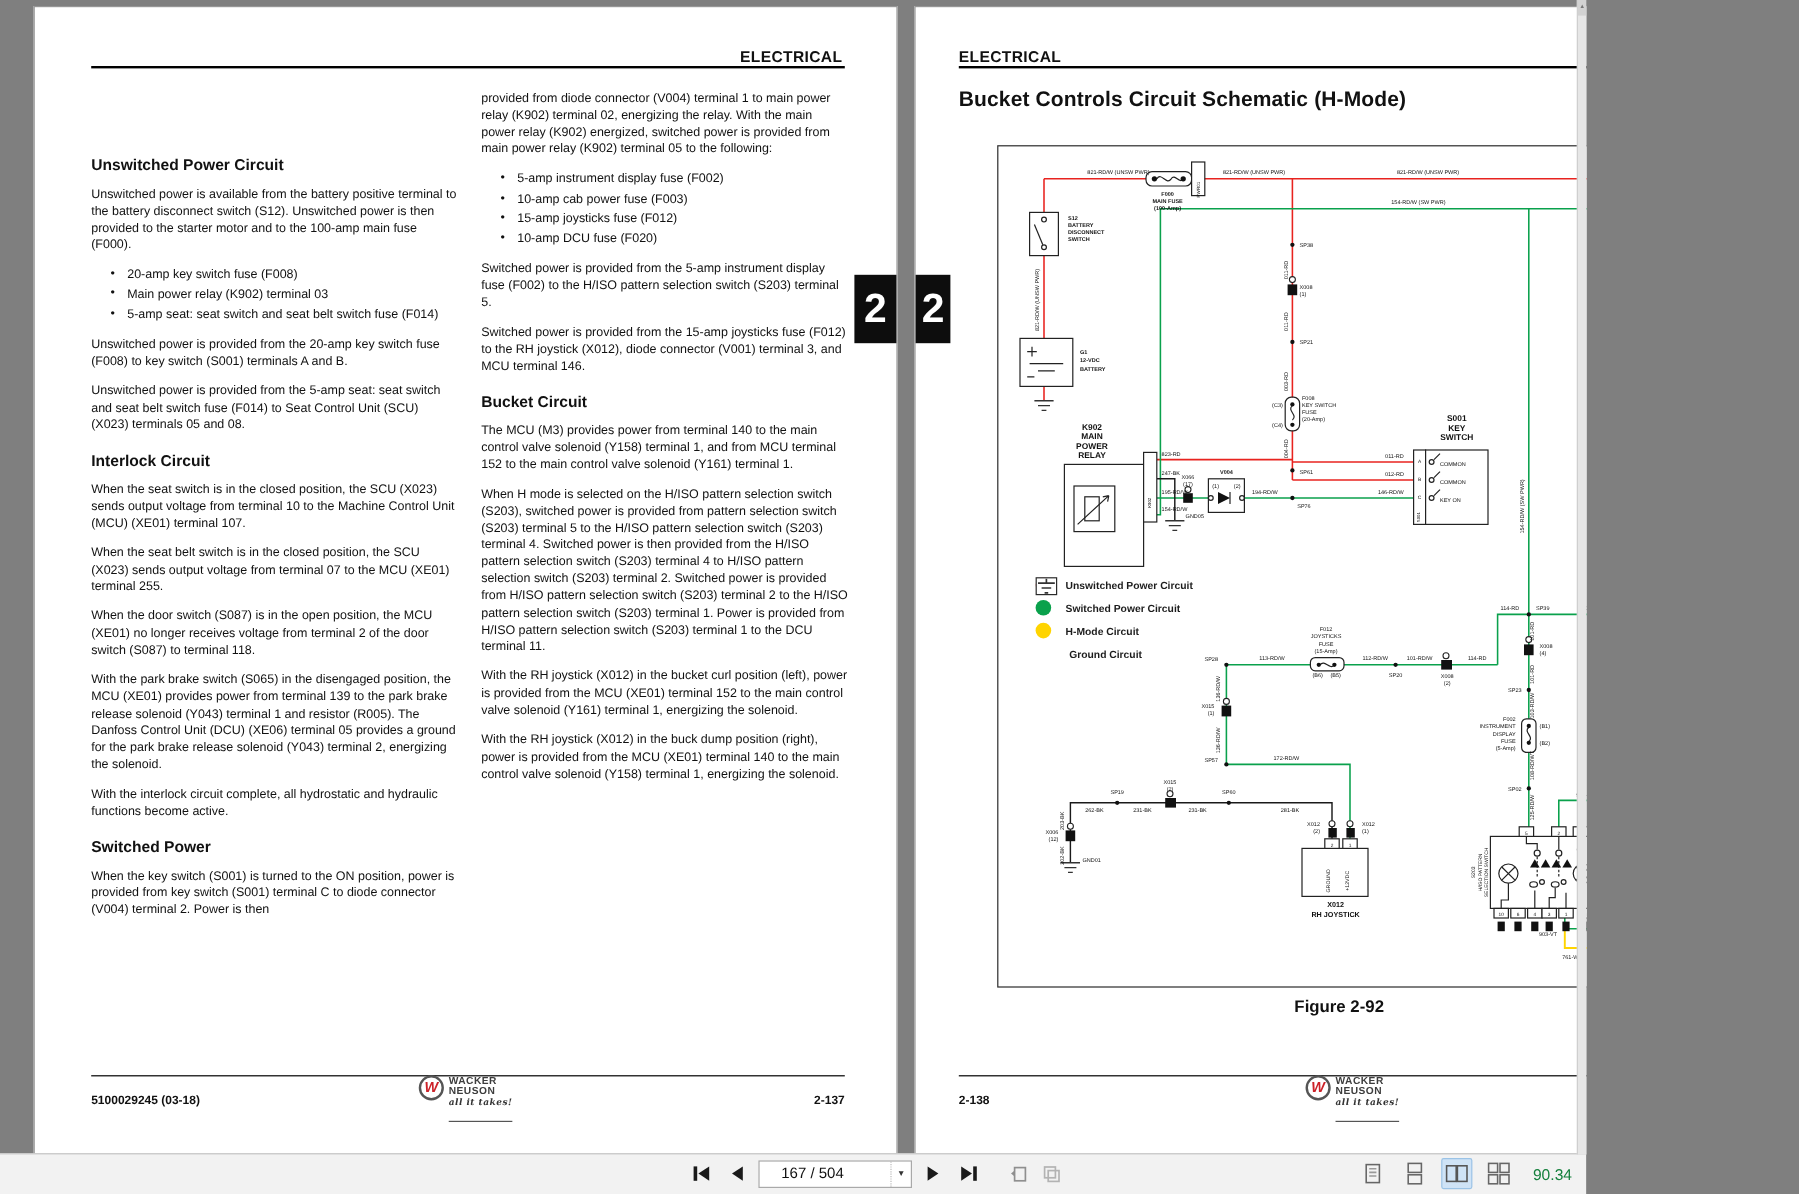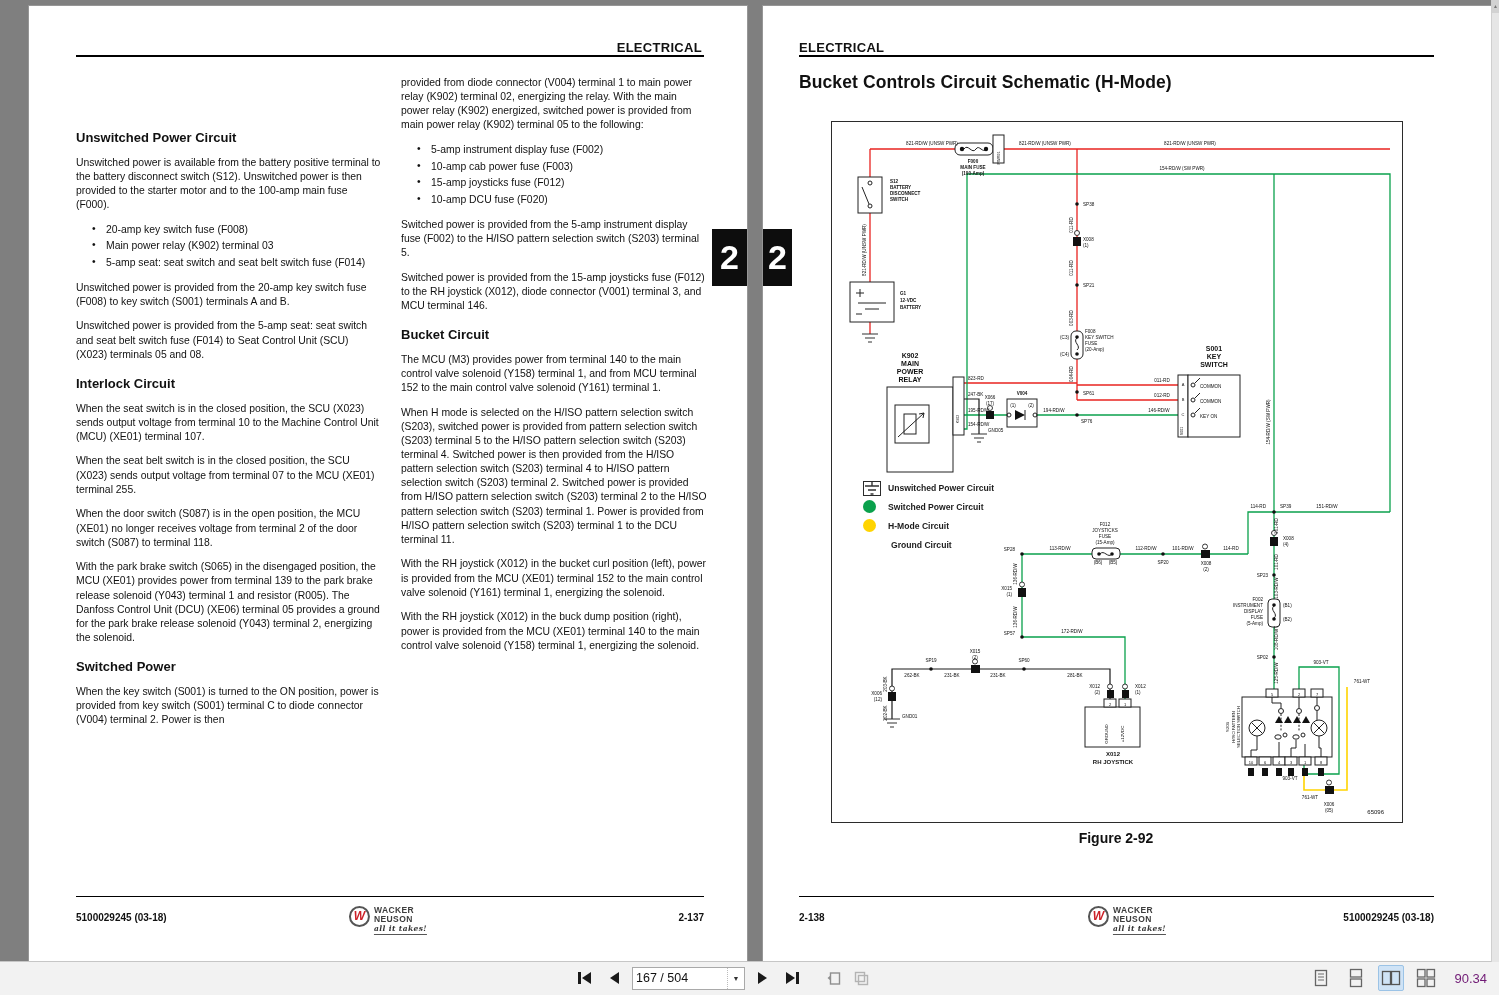--- a/index.html
+++ b/index.html
@@ -1,16 +1,16 @@
 <!DOCTYPE html>
 <html><head>
 <meta charset="utf-8">
 <style>
   html,body{margin:0;padding:0;background:#7f7f7f}
-  #viewer{position:relative;width:1499px;height:995px;background:#7f7f7f;overflow:hidden;
+  #viewer{position:relative;width:1322px;height:995px;background:#7f7f7f;overflow:hidden;
           font-family:"Liberation Sans",sans-serif;color:#111}
   .page{position:absolute;top:5px;height:957px;background:#fff;border:1px solid #969696;box-sizing:border-box}
   #page-left{left:28px;width:720px}
   #page-right{left:762px;width:730px}
 
   .hdr-label{position:absolute;top:34px;font-weight:bold;font-size:13px;letter-spacing:.3px}
   #page-left .hdr-label{right:45px}
   #page-right .hdr-label{left:36px}
   .hdr-rule{position:absolute;top:49px;height:2px;background:#000}
   #page-left .hdr-rule{left:47px;right:43px}
@@ -40,46 +40,46 @@
   #page-right .pg-footer-rule{left:36px;right:57px}
   .pg-footer{position:absolute;bottom:38px;display:flex;justify-content:space-between;
              font-size:10px;font-weight:bold}
   #page-left .pg-footer{left:47px;right:43px}
   #page-right .pg-footer{left:36px;right:57px}
   .brand{position:absolute;left:50%;transform:translateX(-50%);bottom:26px;display:flex;gap:4px;align-items:flex-start}
   .brand-circle{width:17px;height:17px;border:2.5px solid #555;border-radius:50%;background:#fff;
                 color:#cc2229;font-weight:bold;font-style:italic;font-size:12px;line-height:17px;text-align:center}
   .brand-name{font-size:8.5px;line-height:1.08;font-weight:bold;color:#3d3d3d;letter-spacing:.4px}
   .brand-tag{font-family:"DejaVu Serif",serif;font-style:italic;font-size:7.5px;color:#333;
-             text-align:right;margin-top:1px;border-bottom:1px solid #555;padding-bottom:1px}
+             text-align:right;margin-top:1px;border-bottom:1px solid #555;padding-bottom:11px}
 
   .schematic{position:absolute;left:68px;top:115px;width:570px;height:700px}
   .schematic svg{position:absolute;left:0;top:0;border:1.5px solid #2b2b2b;background:#fff;
                  font-family:"Liberation Sans",sans-serif}
   .legend{position:absolute;left:32px;top:360px;display:flex;flex-direction:column;gap:6px}
   .legend-row{display:flex;align-items:center;gap:12px;font-size:8.6px;font-weight:bold;color:#1c1c1c;white-space:nowrap}
   .legend-swatch{width:13px;height:13px;border-radius:50%;flex:0 0 auto}
   .legend-gnd{width:16px;height:13px;flex:0 0 auto}
   .fig-caption{position:absolute;top:824px;left:68px;width:570px;text-align:center;font-size:14px;font-weight:bold}
 
   #toolbar{position:absolute;left:0;right:0;bottom:0;height:33px;background:#f2f2f2;border-top:1px solid #c6c6c6}
   .tb-center{position:absolute;left:572px;top:0;height:32px;display:flex;align-items:center;gap:5px}
   .tb-btn{width:25px;height:24px;display:flex;align-items:center;justify-content:center;gap:1px;cursor:default}
   .tri-l{width:0;height:0;border-top:6px solid transparent;border-bottom:6px solid transparent;border-right:9px solid #1a1a1a}
   .tri-r{width:0;height:0;border-top:6px solid transparent;border-bottom:6px solid transparent;border-left:9px solid #1a1a1a}
   .tb-bar{width:2.5px;height:12px;background:#1a1a1a}
   .page-field{width:108px;height:21px;background:#fff;border:1px solid #a9a9a9;display:flex;align-items:center;
-              font-size:12.5px;padding-left:3px;box-sizing:content-box}
+              font-size:12.5px;padding-left:18px;box-sizing:content-box}
   .pf-caret{margin-left:auto;width:16px;height:100%;display:flex;align-items:center;justify-content:center;
             font-size:7px;color:#333;border-left:1px dotted #bbb}
   .tb-ico{width:22px;height:22px;display:flex;align-items:center;justify-content:center}
   .tb-right{position:absolute;right:12px;top:0;height:32px;display:flex;align-items:center;gap:9px}
   .layout-ico{width:24px;height:24px;display:flex;align-items:center;justify-content:center;border:1px solid transparent;border-radius:2px}
   .layout-ico.selected{background:#cfe3f6;border-color:#9bc3e6}
-  .zoom-text{font-size:13px;color:#701a75;margin-left:6px}
+  .zoom-text{font-size:13px;color:#15803d;margin-left:6px}
 
   #scrollbar{position:absolute;right:0;top:0;width:7px;height:962px;background:#e6e6e6;border-left:1px solid #cfcfcf}
   #scrollbar .sb-arrow{width:7px;height:13px;background:#d2d2d2;font-size:5px;color:#777;text-align:center;line-height:13px}
 </style>
 </head>
 <body>
 
 <div id="viewer">
 
   <div class="page" id="page-left">
@@ -93,20 +93,21 @@
           <li>Main power relay (K902) terminal 03</li>
           <li>5-amp seat: seat switch and seat belt switch fuse (F014)</li>
         </ul>
         <p class="doc-p">Unswitched power is provided from the 20-amp key switch fuse (F008) to key switch (S001) terminals A and B.</p>
         <p class="doc-p">Unswitched power is provided from the 5-amp seat: seat switch and seat belt switch fuse (F014) to Seat Control Unit (SCU) (X023) terminals 05 and 08.</p>
         <h3 class="doc-h2">Interlock Circuit</h3>
         <p class="doc-p">When the seat switch is in the closed position, the SCU (X023) sends output voltage from terminal 10 to the Machine Control Unit (MCU) (XE01) terminal 107.</p>
         <p class="doc-p">When the seat belt switch is in the closed position, the SCU (X023) sends output voltage from terminal 07 to the MCU (XE01) terminal 255.</p>
         <p class="doc-p">When the door switch (S087) is in the open position, the MCU (XE01) no longer receives voltage from terminal 2 of the door switch (S087) to terminal 118.</p>
         <p class="doc-p">With the park brake switch (S065) in the disengaged position, the MCU (XE01) provides power from terminal 139 to the park brake release solenoid (Y043) terminal 1 and resistor (R005). The Danfoss Control Unit (DCU) (XE06) terminal 05 provides a ground for the park brake release solenoid (Y043) terminal 2, energizing the solenoid.</p>
+        <p class="doc-p">With the interlock circuit complete, all hydrostatic and hydraulic functions become active.</p>
         <h3 class="doc-h2">Switched Power</h3>
         <p class="doc-p">When the key switch (S001) is turned to the ON position, power is provided from key switch (S001) terminal C to diode connector (V004) terminal 2. Power is then</p>
       </div>
     <div class="col" id="col2">
         <p class="doc-p">provided from diode connector (V004) terminal 1 to main power relay (K902) terminal 02, energizing the relay. With the main power relay (K902) energized, switched power is provided from main power relay (K902) terminal 05 to the following:</p>
         <ul class="doc-ul">
           <li>5-amp instrument display fuse (F002)</li>
           <li>10-amp cab power fuse (F003)</li>
           <li>15-amp joysticks fuse (F012)</li>
           <li>10-amp DCU fuse (F020)</li>

